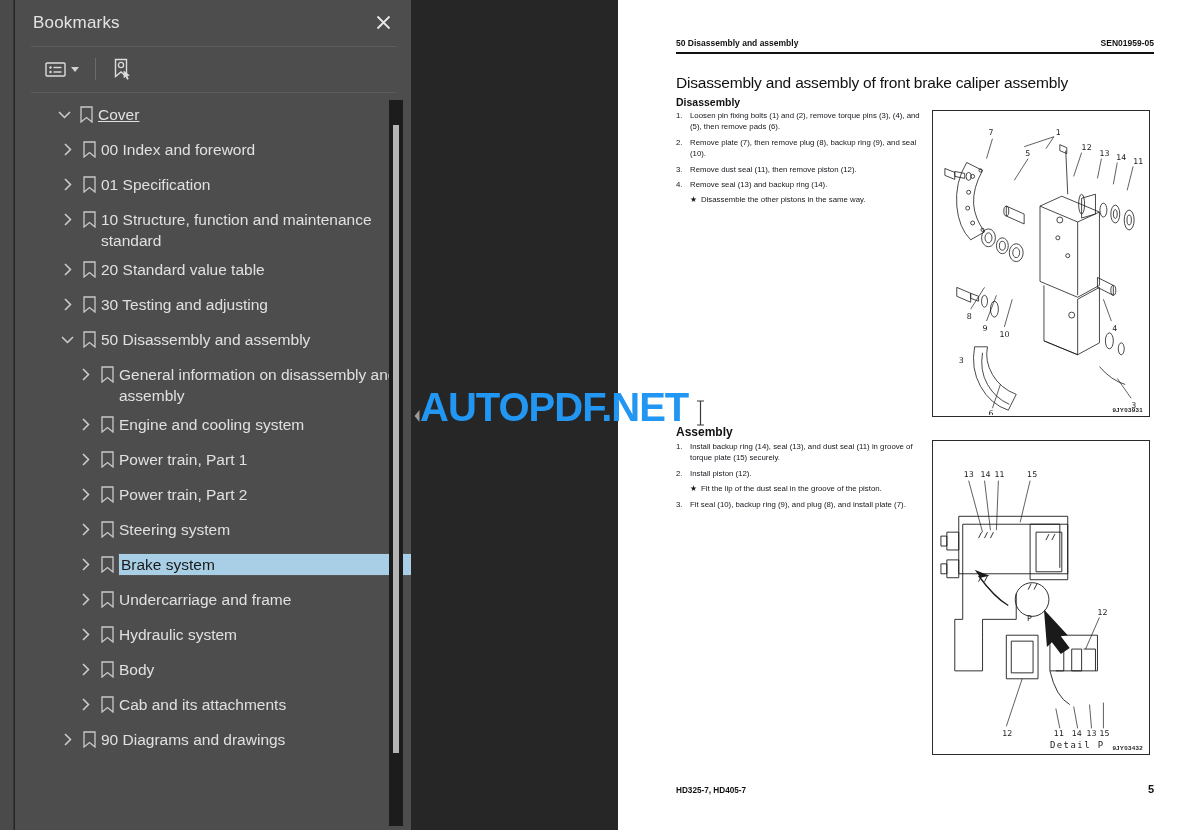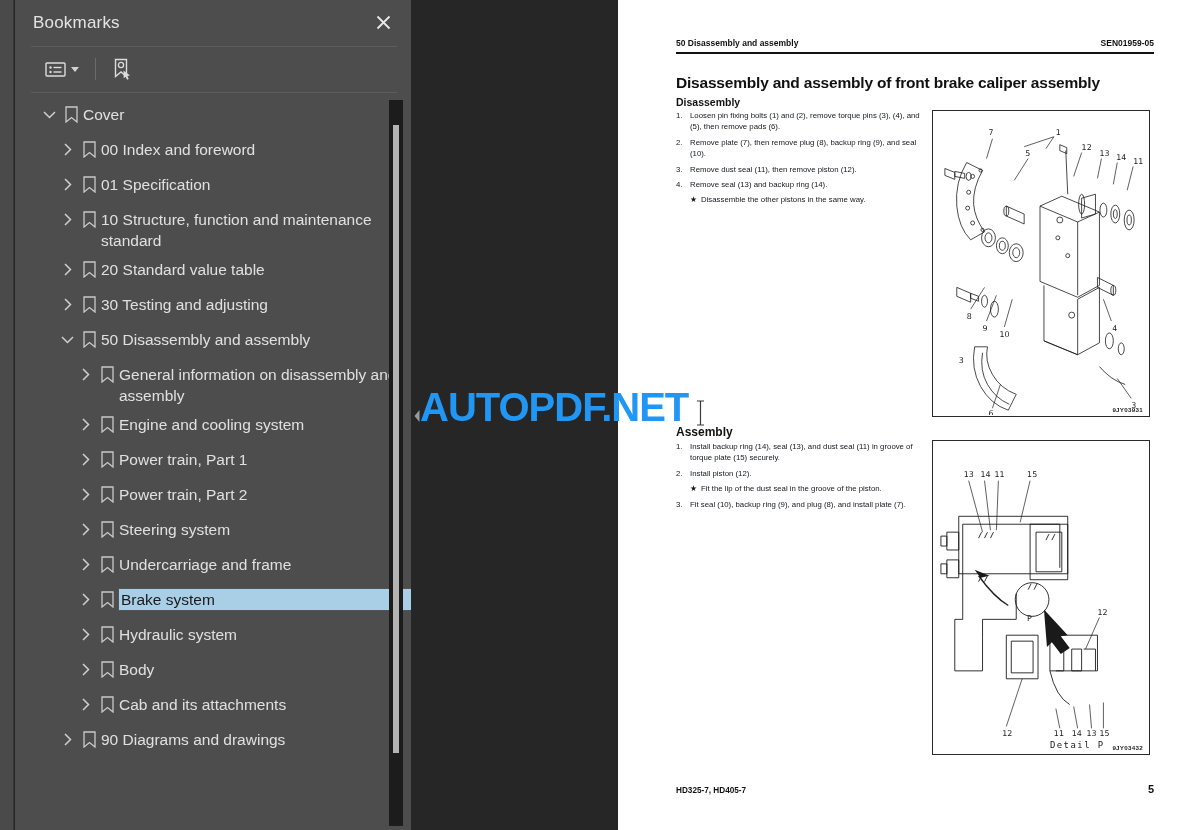--- a/index.html
+++ b/index.html
@@ -119,21 +119,21 @@
     display: flex; align-items: center; justify-content: center;
     color: #c9c9c9;
   }
   .bm-icon svg { display: block; }
   .node-label {
     flex: 1 1 auto;
     padding-right: 22px;
     white-space: normal;
   }
   
-  .lvl0 { padding-left: 24px; }
+  .lvl0 { padding-left: 39px; text-decoration: underline; }
   .lvl1 { padding-left: 42px; }
   .lvl2 { padding-left: 60px; }
   .lvl1 .node-label { padding-right: 18px; }
   .lvl2 .node-label { padding-right: 14px; }
 
   
   .scroll-track {
     position: absolute;
     right: 8px; top: 100px;
     width: 14px; height: 726px;
@@ -176,21 +176,21 @@
     position: absolute; left: 58px; top: 38px; width: 478px;
     display: flex; justify-content: space-between; align-items: flex-end;
     font-size: 8.5px; font-weight: bold; color: #111;
   }
   .pg-header-rule {
     position: absolute; left: 58px; top: 52px; width: 478px;
     height: 2px; background: #111;
   }
   .pg-title {
     position: absolute; left: 58px; top: 74px; width: 478px;
-    font-size: 15.5px; font-weight: bold; color: #111;
+    font-size: 15.5px; font-weight: normal; color: #111;
     letter-spacing: -.2px;
   }
   .sec-head {
     position: absolute;
     font-size: 10.5px; font-weight: bold; color: #111;
   }
   .sec-dis { left: 58px; top: 96px; }
   .sec-asm { left: 58px; top: 425px; font-size: 12px; }
 
   .steps {
@@ -455,45 +455,45 @@
               <path d="M2 1 L7.5 6.5 L2 12" stroke="currentColor" stroke-width="1.5" fill="none"></path>
             </svg>
           </span>
           <span class="bm-icon">
             <svg width="13" height="17" viewBox="0 0 13 17">
               <path d="M1 1 h11 v15 l-5.5 -4.5 l-5.5 4.5 z" stroke="currentColor" stroke-width="1.3" fill="none"></path>
             </svg>
           </span>
           <span class="node-label">Steering system</span>
         </div>
+        <div class="node lvl2 selected">
+          <span class="twisty">
+            <svg width="9" height="13" viewBox="0 0 9 13">
+              <path d="M2 1 L7.5 6.5 L2 12" stroke="currentColor" stroke-width="1.5" fill="none"></path>
+            </svg>
+          </span>
+          <span class="bm-icon">
+            <svg width="13" height="17" viewBox="0 0 13 17">
+              <path d="M1 1 h11 v15 l-5.5 -4.5 l-5.5 4.5 z" stroke="currentColor" stroke-width="1.3" fill="none"></path>
+            </svg>
+          </span>
+          <span class="node-label">Brake system</span>
+        </div>
         <div class="node lvl2">
           <span class="twisty">
             <svg width="9" height="13" viewBox="0 0 9 13">
               <path d="M2 1 L7.5 6.5 L2 12" stroke="currentColor" stroke-width="1.5" fill="none"></path>
             </svg>
           </span>
           <span class="bm-icon">
             <svg width="13" height="17" viewBox="0 0 13 17">
               <path d="M1 1 h11 v15 l-5.5 -4.5 l-5.5 4.5 z" stroke="currentColor" stroke-width="1.3" fill="none"></path>
             </svg>
           </span>
           <span class="node-label">Undercarriage and frame</span>
-        </div>
-        <div class="node lvl2 selected">
-          <span class="twisty">
-            <svg width="9" height="13" viewBox="0 0 9 13">
-              <path d="M2 1 L7.5 6.5 L2 12" stroke="currentColor" stroke-width="1.5" fill="none"></path>
-            </svg>
-          </span>
-          <span class="bm-icon">
-            <svg width="13" height="17" viewBox="0 0 13 17">
-              <path d="M1 1 h11 v15 l-5.5 -4.5 l-5.5 4.5 z" stroke="currentColor" stroke-width="1.3" fill="none"></path>
-            </svg>
-          </span>
-          <span class="node-label">Brake system</span>
         </div>
         <div class="node lvl2">
           <span class="twisty">
             <svg width="9" height="13" viewBox="0 0 9 13">
               <path d="M2 1 L7.5 6.5 L2 12" stroke="currentColor" stroke-width="1.5" fill="none"></path>
             </svg>
           </span>
           <span class="bm-icon">
             <svg width="13" height="17" viewBox="0 0 13 17">
               <path d="M1 1 h11 v15 l-5.5 -4.5 l-5.5 4.5 z" stroke="currentColor" stroke-width="1.3" fill="none"></path>

